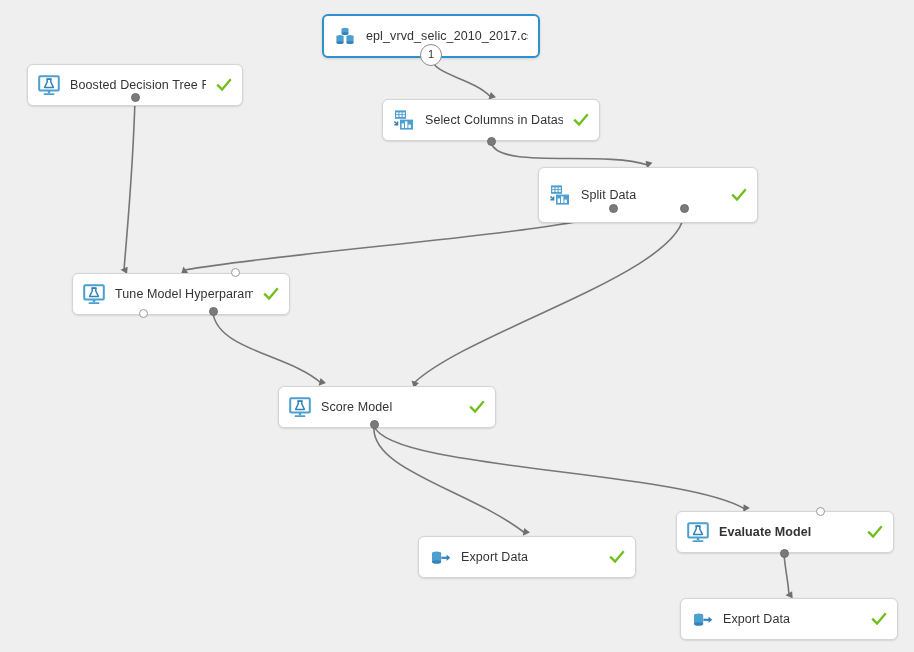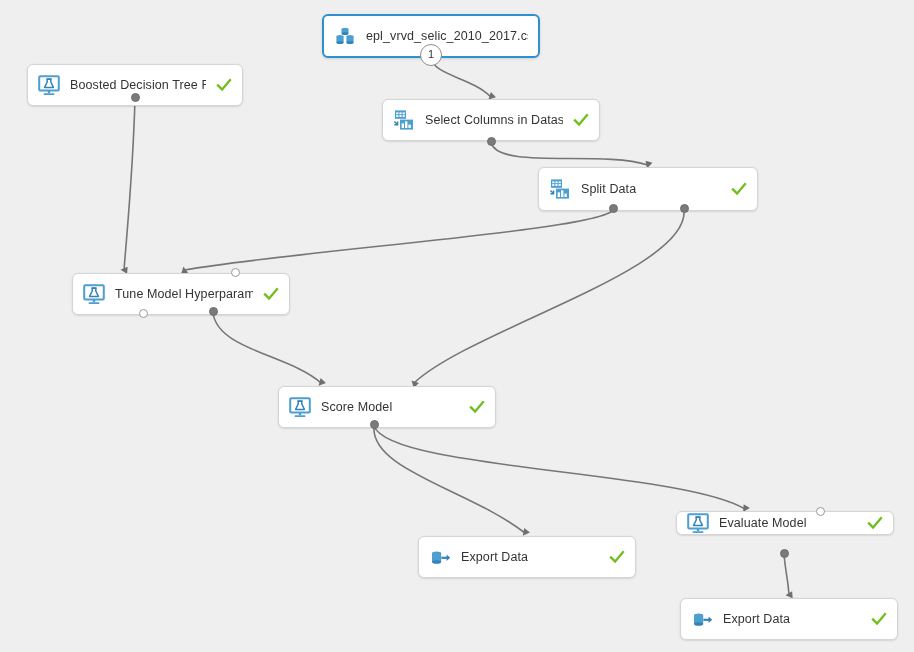--- a/index.html
+++ b/index.html
@@ -165,21 +165,21 @@
             <rect x="9.6" y="15.4" width="2.4" height="4.6"></rect>
             <rect x="13" y="13.4" width="2.4" height="6.6"></rect>
             <rect x="16.4" y="16.6" width="2.4" height="3.4"></rect>
           </g>
         </svg>
         <span class="node-label">Select Columns in Dataset</span>
         <svg viewBox="0 0 16 16" class="node-check">
           <path d="M2,8.4 L6.1,12.6 L14,3.2" fill="none" stroke="#6fbe1e" stroke-width="2.3" stroke-linecap="square"></path>
         </svg>
       </div>
-      <div class="node" style="left: 538px; top: 167px; width: 220px; height: 44px;">
+      <div class="node" style="left: 538px; top: 167px; width: 220px; height: 56px;">
         <svg viewBox="0 0 24 24" class="node-icon">
           <rect x="3" y="2.4" width="11" height="8.4" fill="#4d9fd0"></rect>
           <g fill="#ffffff">
             <rect x="4.2" y="4.4" width="2.2" height="1.8"></rect>
             <rect x="7.4" y="4.4" width="2.2" height="1.8"></rect>
             <rect x="10.6" y="4.4" width="2.2" height="1.8"></rect>
             <rect x="4.2" y="7.1" width="2.2" height="1.8"></rect>
             <rect x="7.4" y="7.1" width="2.2" height="1.8"></rect>
             <rect x="10.6" y="7.1" width="2.2" height="1.8"></rect>
           </g>
@@ -228,21 +228,21 @@
           <rect x="4" y="8.4" width="9.2" height="8.6" fill="#4d9fd0"></rect>
           <ellipse cx="8.6" cy="17" rx="4.6" ry="1.8" fill="#3383b8"></ellipse>
           <path d="M13.4,12.8 L20.8,12.8" fill="none" stroke="#3383b8" stroke-width="2.2"></path>
           <path d="M18.6,9.6 L22.2,12.8 L18.6,16.0 Z" fill="#3383b8"></path>
         </svg>
         <span class="node-label">Export Data</span>
         <svg viewBox="0 0 16 16" class="node-check">
           <path d="M2,8.4 L6.1,12.6 L14,3.2" fill="none" stroke="#6fbe1e" stroke-width="2.3" stroke-linecap="square"></path>
         </svg>
       </div>
-      <div class="node" style="left: 676px; top: 511px; width: 218px; height: 24px;">
+      <div class="node" style="left: 676px; top: 511px; width: 218px; height: 42px; font-weight: bold;">
         <svg viewBox="0 0 24 24" class="node-icon">
           <rect x="2.2" y="3.2" width="19.6" height="14.2" rx="1" fill="#ffffff" stroke="#4d9fd0" stroke-width="2"></rect>
           <path d="M10.2,6.2 L13.8,6.2 L13.8,9.0 L16.4,14.4 L7.6,14.4 L10.2,9.0 Z" fill="none" stroke="#3383b8" stroke-width="1.5" stroke-linejoin="round"></path>
           <rect x="9.4" y="5.3" width="5.2" height="1.5" fill="#3383b8"></rect>
           <rect x="10.8" y="17.4" width="2.4" height="2.8" fill="#4d9fd0"></rect>
           <rect x="6.6" y="20.2" width="10.8" height="1.9" rx="0.7" fill="#4d9fd0"></rect>
         </svg>
         <span class="node-label">Evaluate Model</span>
         <svg viewBox="0 0 16 16" class="node-check">
           <path d="M2,8.4 L6.1,12.6 L14,3.2" fill="none" stroke="#6fbe1e" stroke-width="2.3" stroke-linecap="square"></path>

